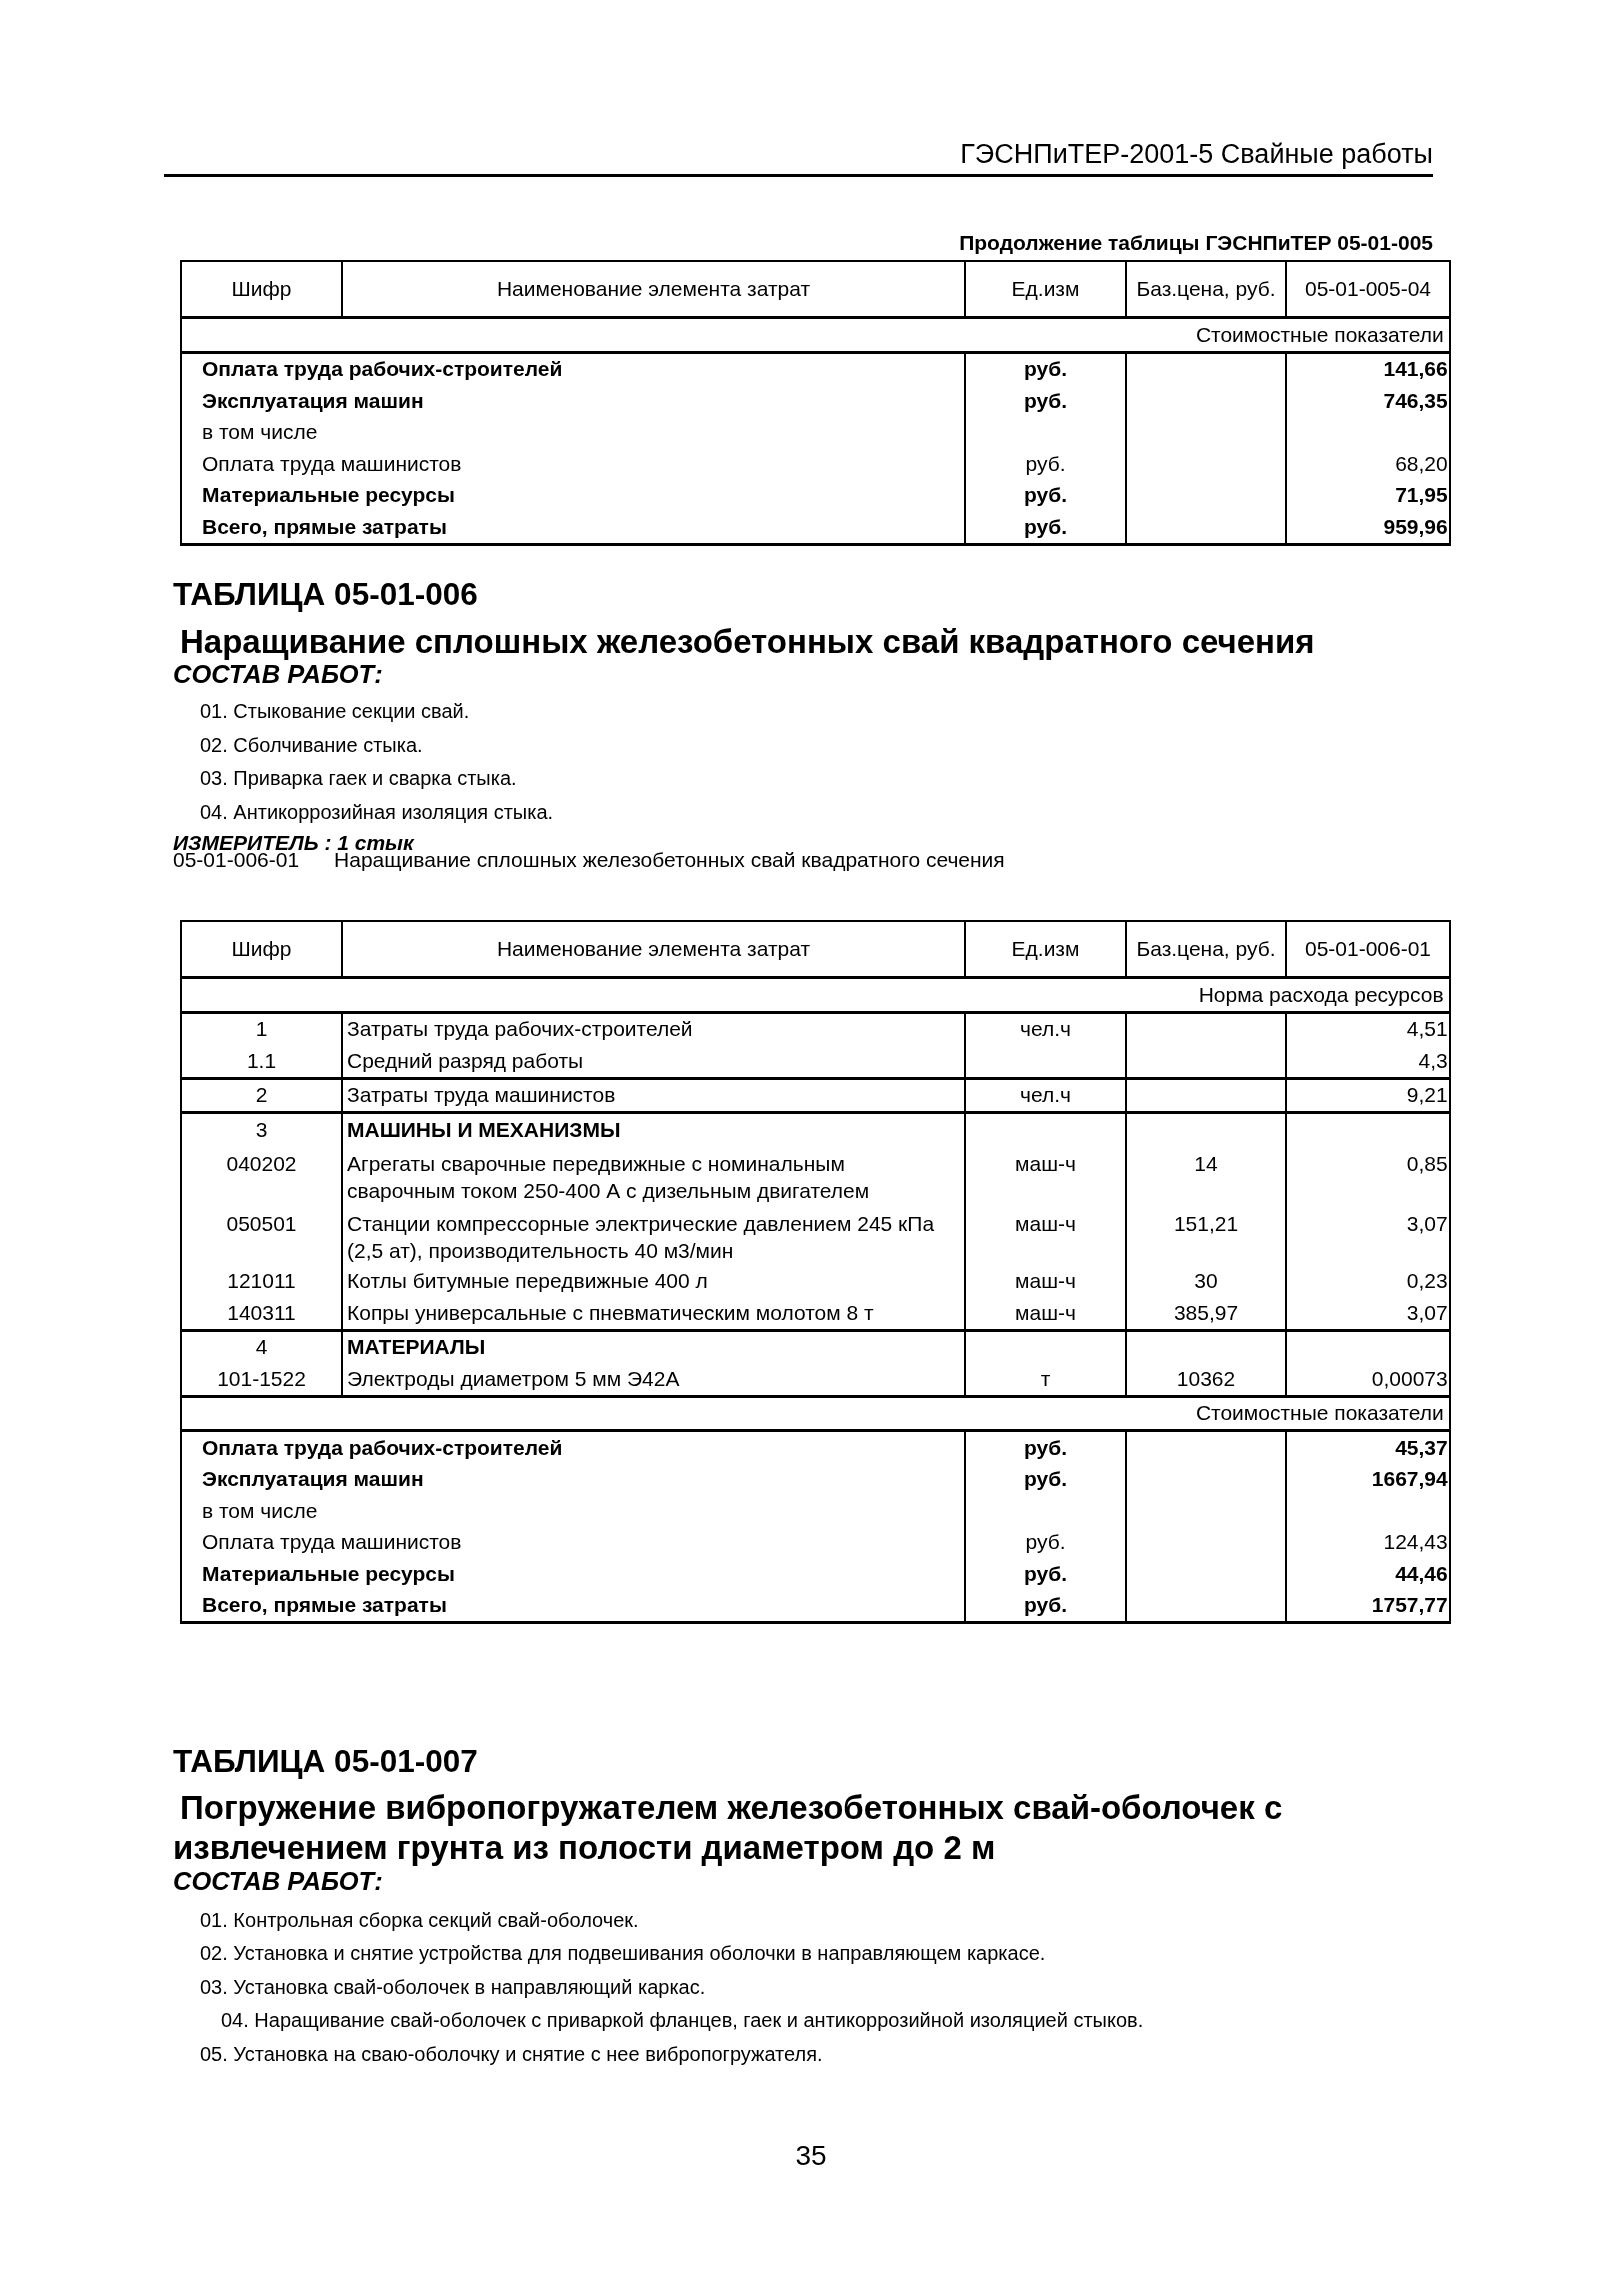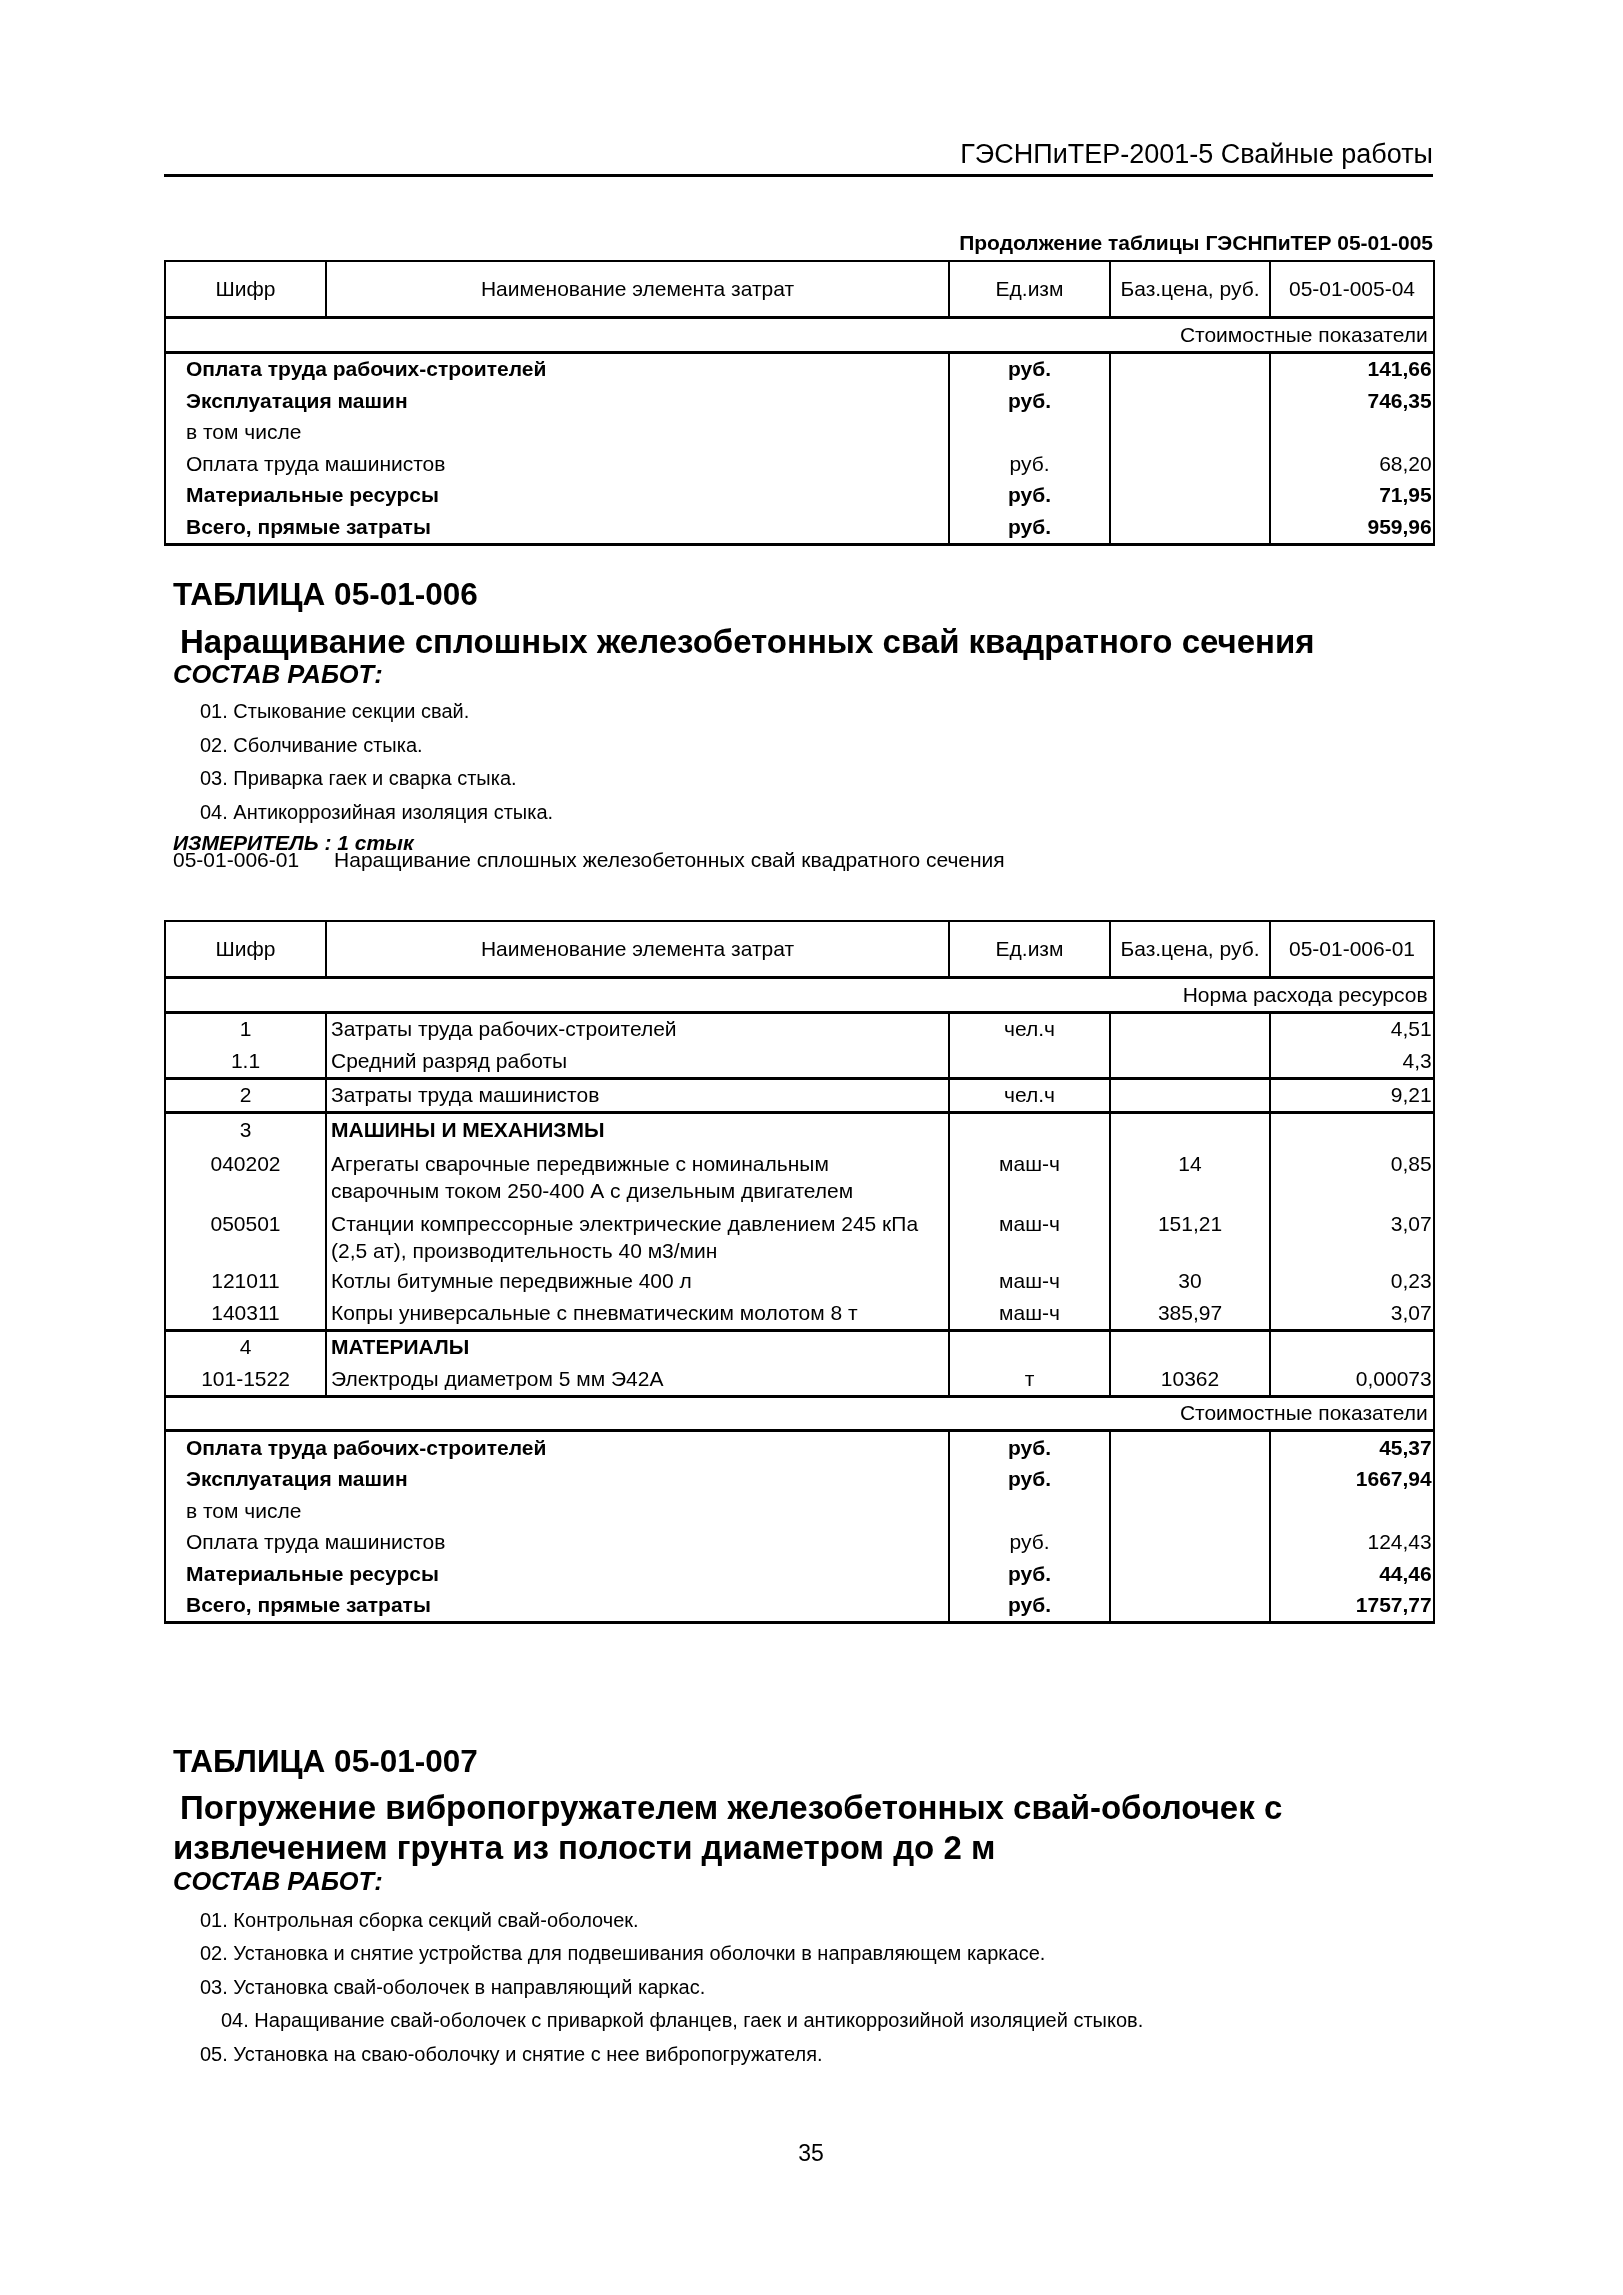--- a/index.html
+++ b/index.html
@@ -6,21 +6,21 @@
   body { width: 1623px; height: 2295px; position: relative; overflow: hidden;
          font-family: "Liberation Sans", "DejaVu Sans", sans-serif; color: #000; }
   .abs { position: absolute; }
 
   .running-header { left: 164px; top: 137px; width: 1269px; text-align: right;
                     font-size: 27px; line-height: 35px; }
   .header-rule { left: 164px; top: 174px; width: 1269px; height: 2.7px; background: #000; }
 
   .caption { font-size: 21px; font-weight: bold; text-align: right; }
 
-  table.norm { position: absolute; left: 164px; width: 1269px; border-collapse: collapse;
+  table.norm { position: absolute; left: 180px; width: 1269px; border-collapse: collapse;
                table-layout: fixed; font-size: 21px; border-radius: 6px; }
   table.norm td, table.norm th { padding: 0 5.4px; vertical-align: middle; }
   table.norm col.c1 { width: 161px; }
   table.norm col.c2 { width: 623px; }
   table.norm col.c3 { width: 161px; }
   table.norm col.c4 { width: 160px; }
   table.norm col.c5 { width: 164px; }
 
   .hdr th { font-weight: normal; height: 54px; border: 2.7px solid #000; text-align: center; }
   .section td { height: 31.5px; border-left: 2.7px solid #000; border-right: 2.7px solid #000;
@@ -36,21 +36,21 @@
   .row.last td { border-bottom: 3.4px solid #000; }
   .row.bold td { font-weight: bold; }
 
   .tbl-title { left: 173px; font-size: 31.5px; font-weight: bold; }
   .tbl-subtitle { left: 173px; font-size: 33px; font-weight: bold; line-height: 43px; }
   .works-head { left: 173px; font-size: 25.5px; font-weight: bold; font-style: italic; }
   .work-item { left: 200px; font-size: 20px; }
   .meter { left: 173px; font-size: 21px; font-weight: bold; font-style: italic; }
   .subcode { left: 173px; font-size: 21px; }
   .subcode span.name { margin-left: 35px; }
-  .page-num { left: 704px; width: 214px; text-align: center; top: 2140px; font-size: 23px; }
+  .page-num { left: 704px; width: 214px; text-align: center; top: 2140px; font-size: 28px; }
 </style>
 </head>
 <body>
 
 <div class="abs running-header">ГЭСНПиТЕР-2001-5 Свайные работы</div>
 <div class="abs header-rule"></div>
 
 <div class="abs caption" style="left:871px; top:231px; width:562px;">Продолжение таблицы ГЭСНПиТЕР 05-01-005</div>
 
 <table class="norm" style="top:260px;">

